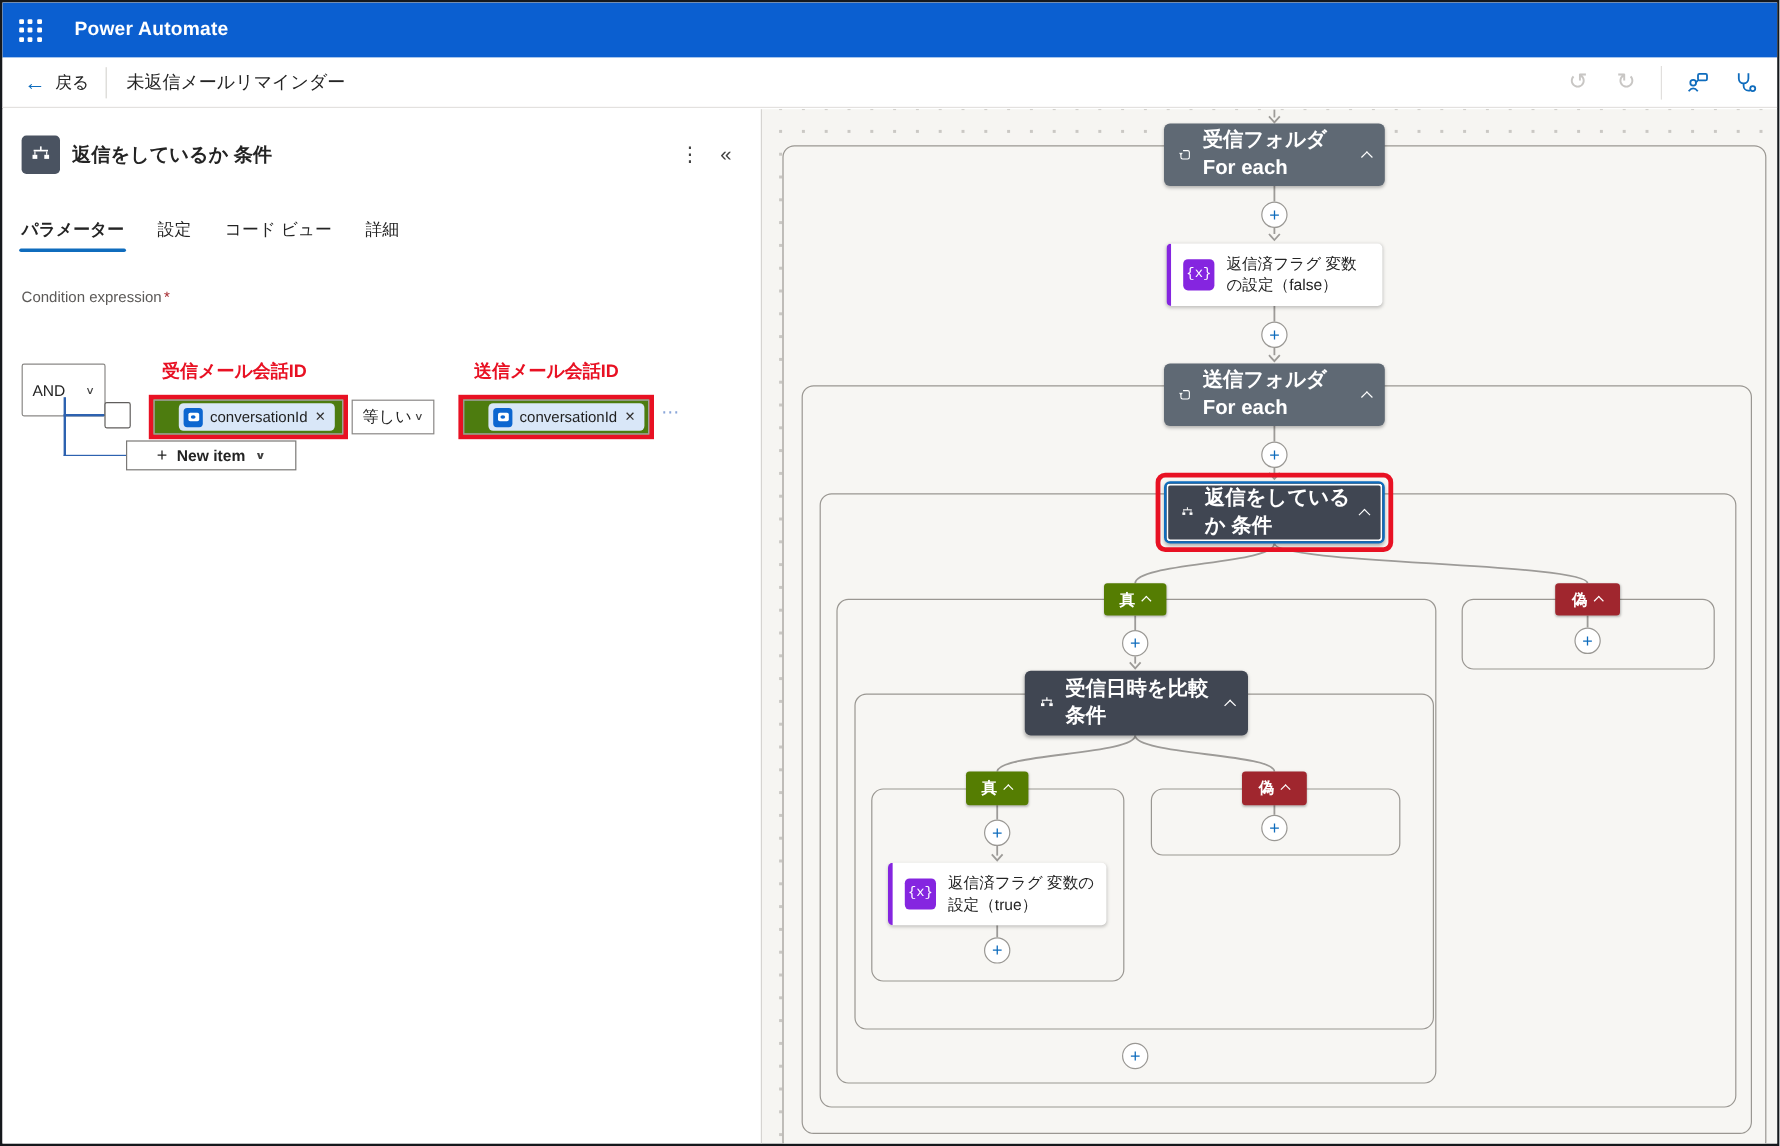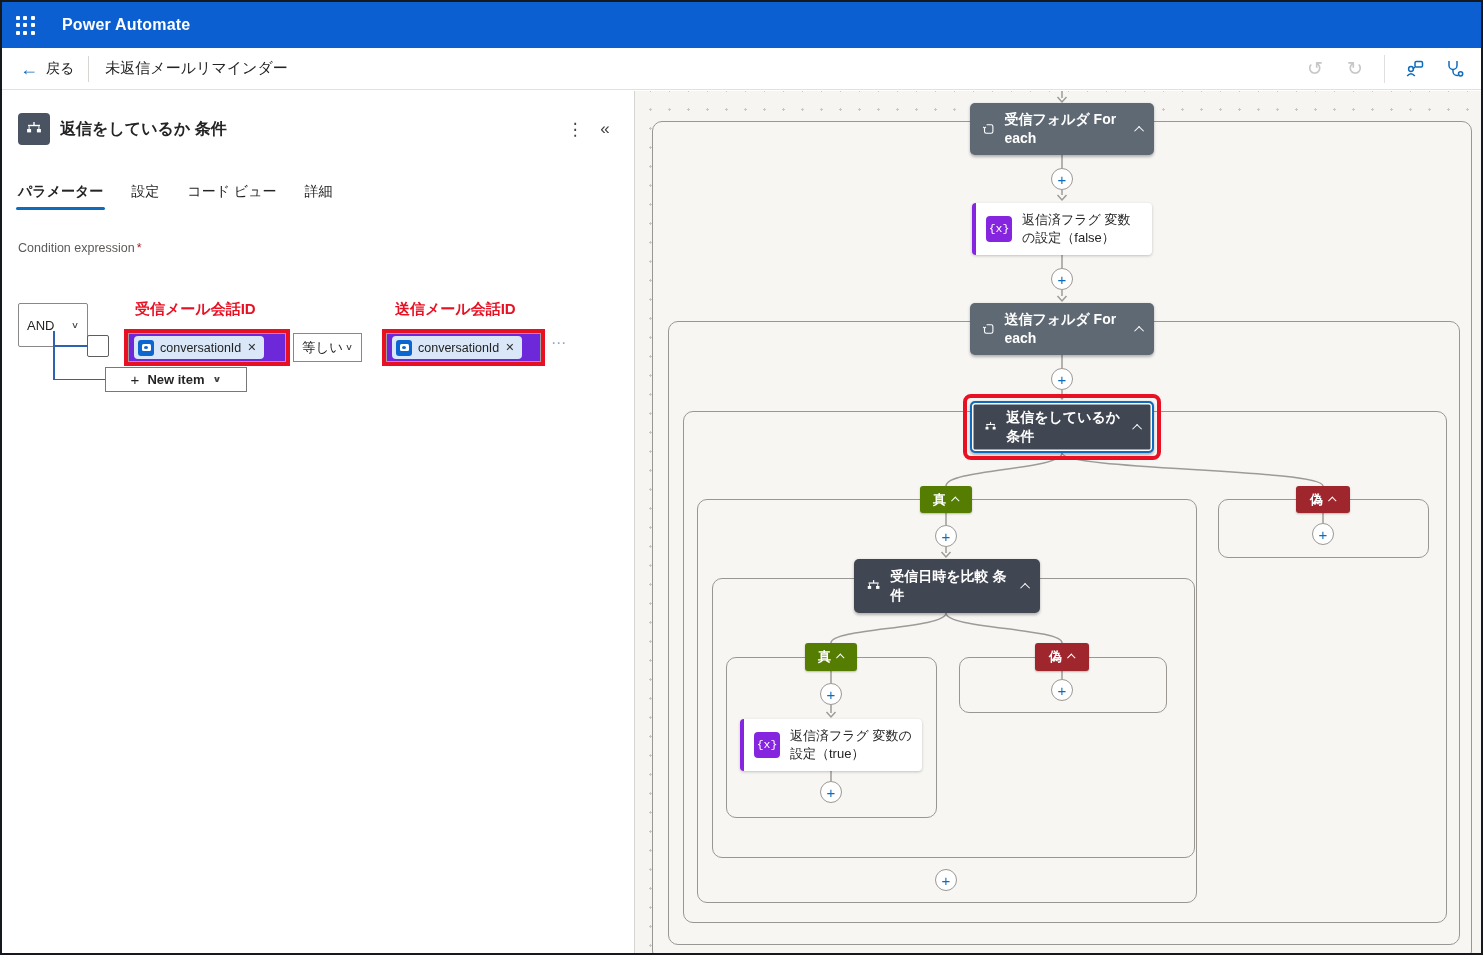--- a/index.html
+++ b/index.html
@@ -57,21 +57,21 @@
 
   .row-check { position:absolute; left:85px; top:244px; width:22px; height:22px; border:1px solid #605e5c; border-radius:2px; background:#fff; cursor:pointer; }
 
   .ann-label { position:absolute; top:209px; font-size:15px; font-weight:700; color:#e81123; }
   .ann-left  { left:133px; }
   .ann-right { left:393px; }
 
   .redbox { position:absolute; top:238px; height:37px; border:4px solid #e81123; background:transparent; z-index:3; }
   .redbox-1 { left:122px; width:166px; }
   .redbox-2 { left:380px; width:163px; }
-  .operand-field { position:absolute; inset:0; background:#6d28d9; border:1px solid #a19f9d; display:flex; align-items:center; padding:0 5px; }
+  .operand-field { position:absolute; inset:0; background:#4d7c0f; border:1px solid #a19f9d; display:flex; align-items:center; padding:0 20px; }
   .chip { display:flex; align-items:center; gap:6px; background:#d9e7f8; border-radius:4px; height:23px; padding:0 7px 0 4px; cursor:pointer; }
   .chip-label { font-size:12.5px; color:#1f1f1f; }
   .chip-x { font-size:11px; color:#323130; cursor:pointer; }
   .chip-ic { width:16px; height:16px; border-radius:3px; background:#0c66d0; position:relative; flex:0 0 auto; }
   .chip-ic::after { content:""; position:absolute; left:3.5px; top:4.5px; width:9px; height:7px; background:#fff; border-radius:1.5px; }
   .chip-ic::before { content:""; position:absolute; left:6px; top:6.5px; width:4px; height:3px; background:#0c66d0; border-radius:50%; z-index:1; }
 
   .op-select { position:absolute; left:291px; top:242px; width:69px; height:29px; border:1px solid #8a8886; background:#fff;
                display:flex; align-items:center; justify-content:space-between; padding:0 8px; font-size:13.5px; color:#242424; cursor:pointer; z-index:2; }
   .more-dots { position:absolute; left:549px; top:243px; font-size:15px; color:#8aa6d9; letter-spacing:1px; cursor:pointer; z-index:2; }
@@ -80,21 +80,21 @@
               display:flex; align-items:center; justify-content:center; gap:8px; font-size:13px; font-weight:600; color:#242424; cursor:pointer; }
   .new-item .plus-g { font-weight:400; font-size:15px; }
 
   
   .canvas { position:absolute; left:633px; top:0; right:0; bottom:0; background:#f6f5f2;
             background-image:radial-gradient(circle,#cac8c4 1.2px,transparent 1.3px); background-size:19px 19px; background-position:6px 9px; overflow:hidden; }
   .scope { position:absolute; border:1.4px solid #9a9792; border-radius:10px; background:#f7f6f3; }
   .edges { position:absolute; left:0; top:0; z-index:2; pointer-events:none; }
 
   .node { position:absolute; z-index:4; border-radius:5px; display:flex; align-items:center; gap:9px; padding:0 10px 0 12px;
-          color:#fff; font-size:14px; font-weight:600; line-height:1.35; box-shadow:0 1.5px 3px rgba(0,0,0,.28); cursor:pointer; }
+          color:#fff; font-size:17px; font-weight:600; line-height:1.35; box-shadow:0 1.5px 3px rgba(0,0,0,.28); cursor:pointer; }
   .node .lbl { flex:1 1 auto; }
   .node-gray { background:#5f6974; }
   .node-dark { background:#404652; }
   .node.selected { border:2px solid #0f6cbd; box-shadow:inset 0 0 0 1.5px #fff, 0 1.5px 3px rgba(0,0,0,.28); }
   .chev-up { width:7px; height:7px; border-left:1.7px solid #fff; border-top:1.7px solid #fff; transform:rotate(45deg) translateY(2px); flex:0 0 auto; }
 
   .card { position:absolute; z-index:4; background:#fff; border-radius:4px; border-left:4px solid #8525e0; box-shadow:0 1px 3px rgba(0,0,0,.22);
           display:flex; align-items:center; gap:10px; padding:0 10px; font-size:13px; color:#242424; line-height:1.4; cursor:pointer; }
   .vx { width:26px; height:26px; border-radius:4px; background:#8525e0; color:#fff; font-size:11.5px; display:flex; align-items:center; justify-content:center; flex:0 0 auto; font-family:"Liberation Mono","DejaVu Sans Mono",monospace; }
 

